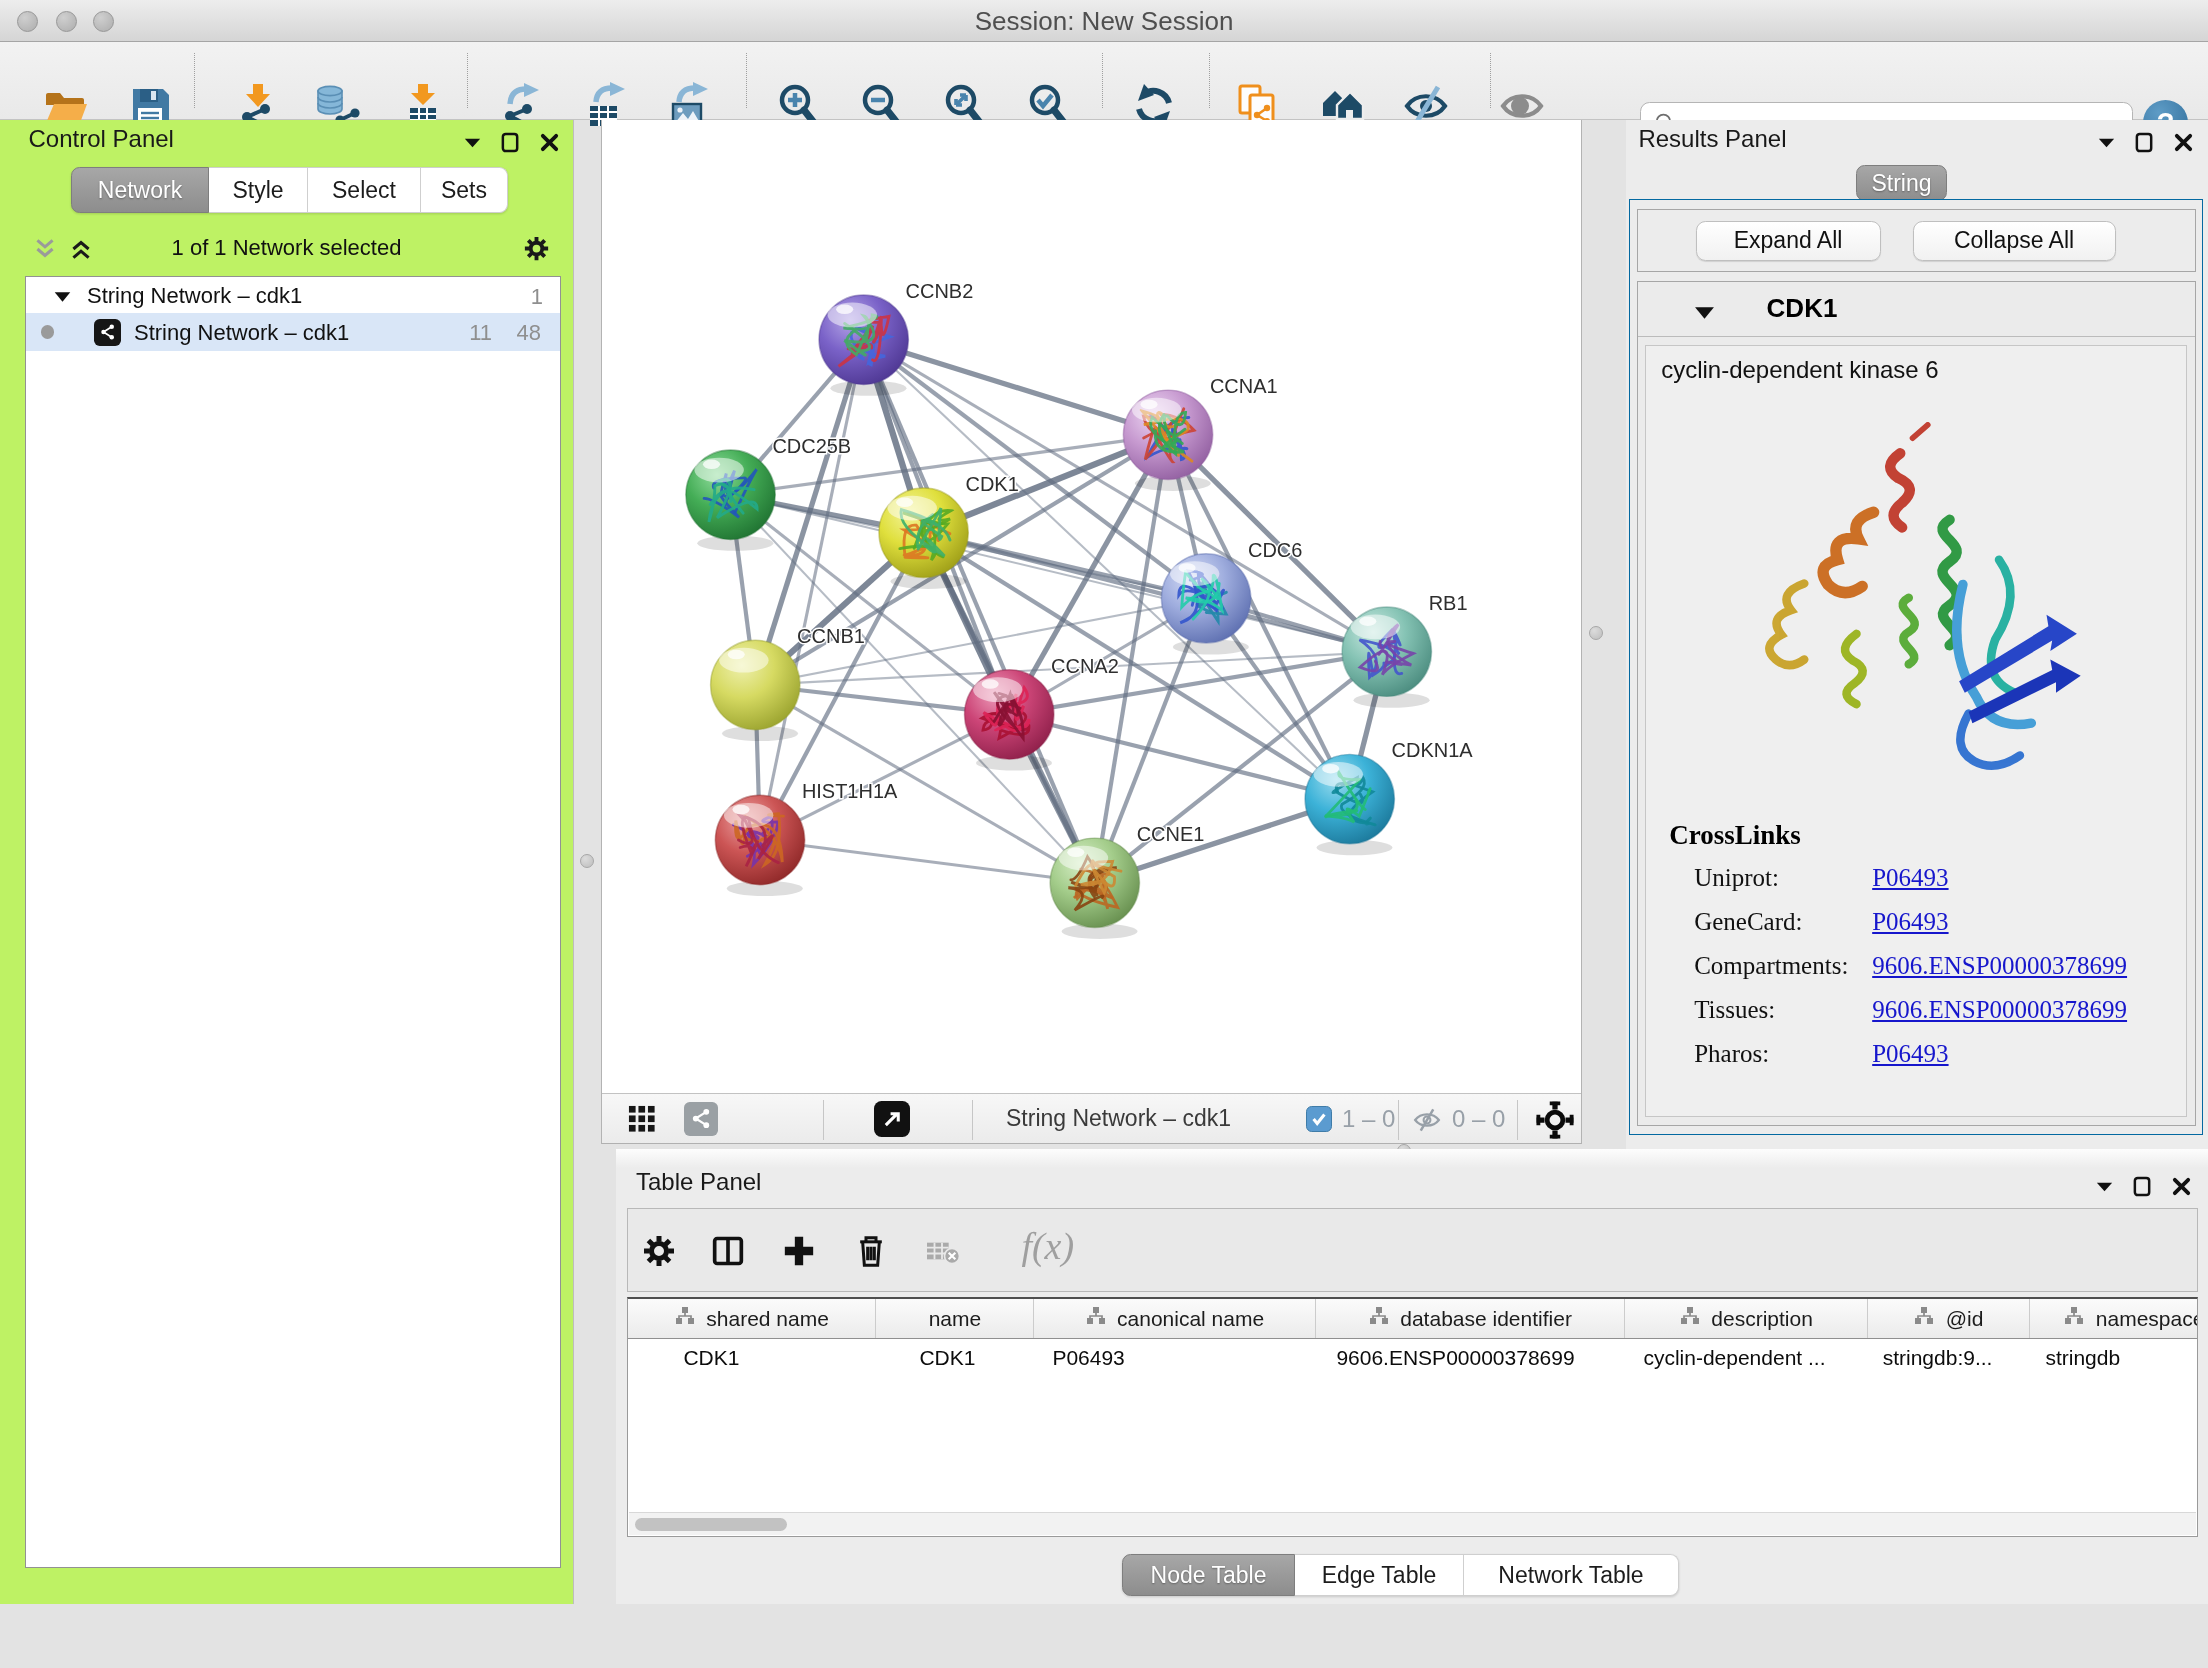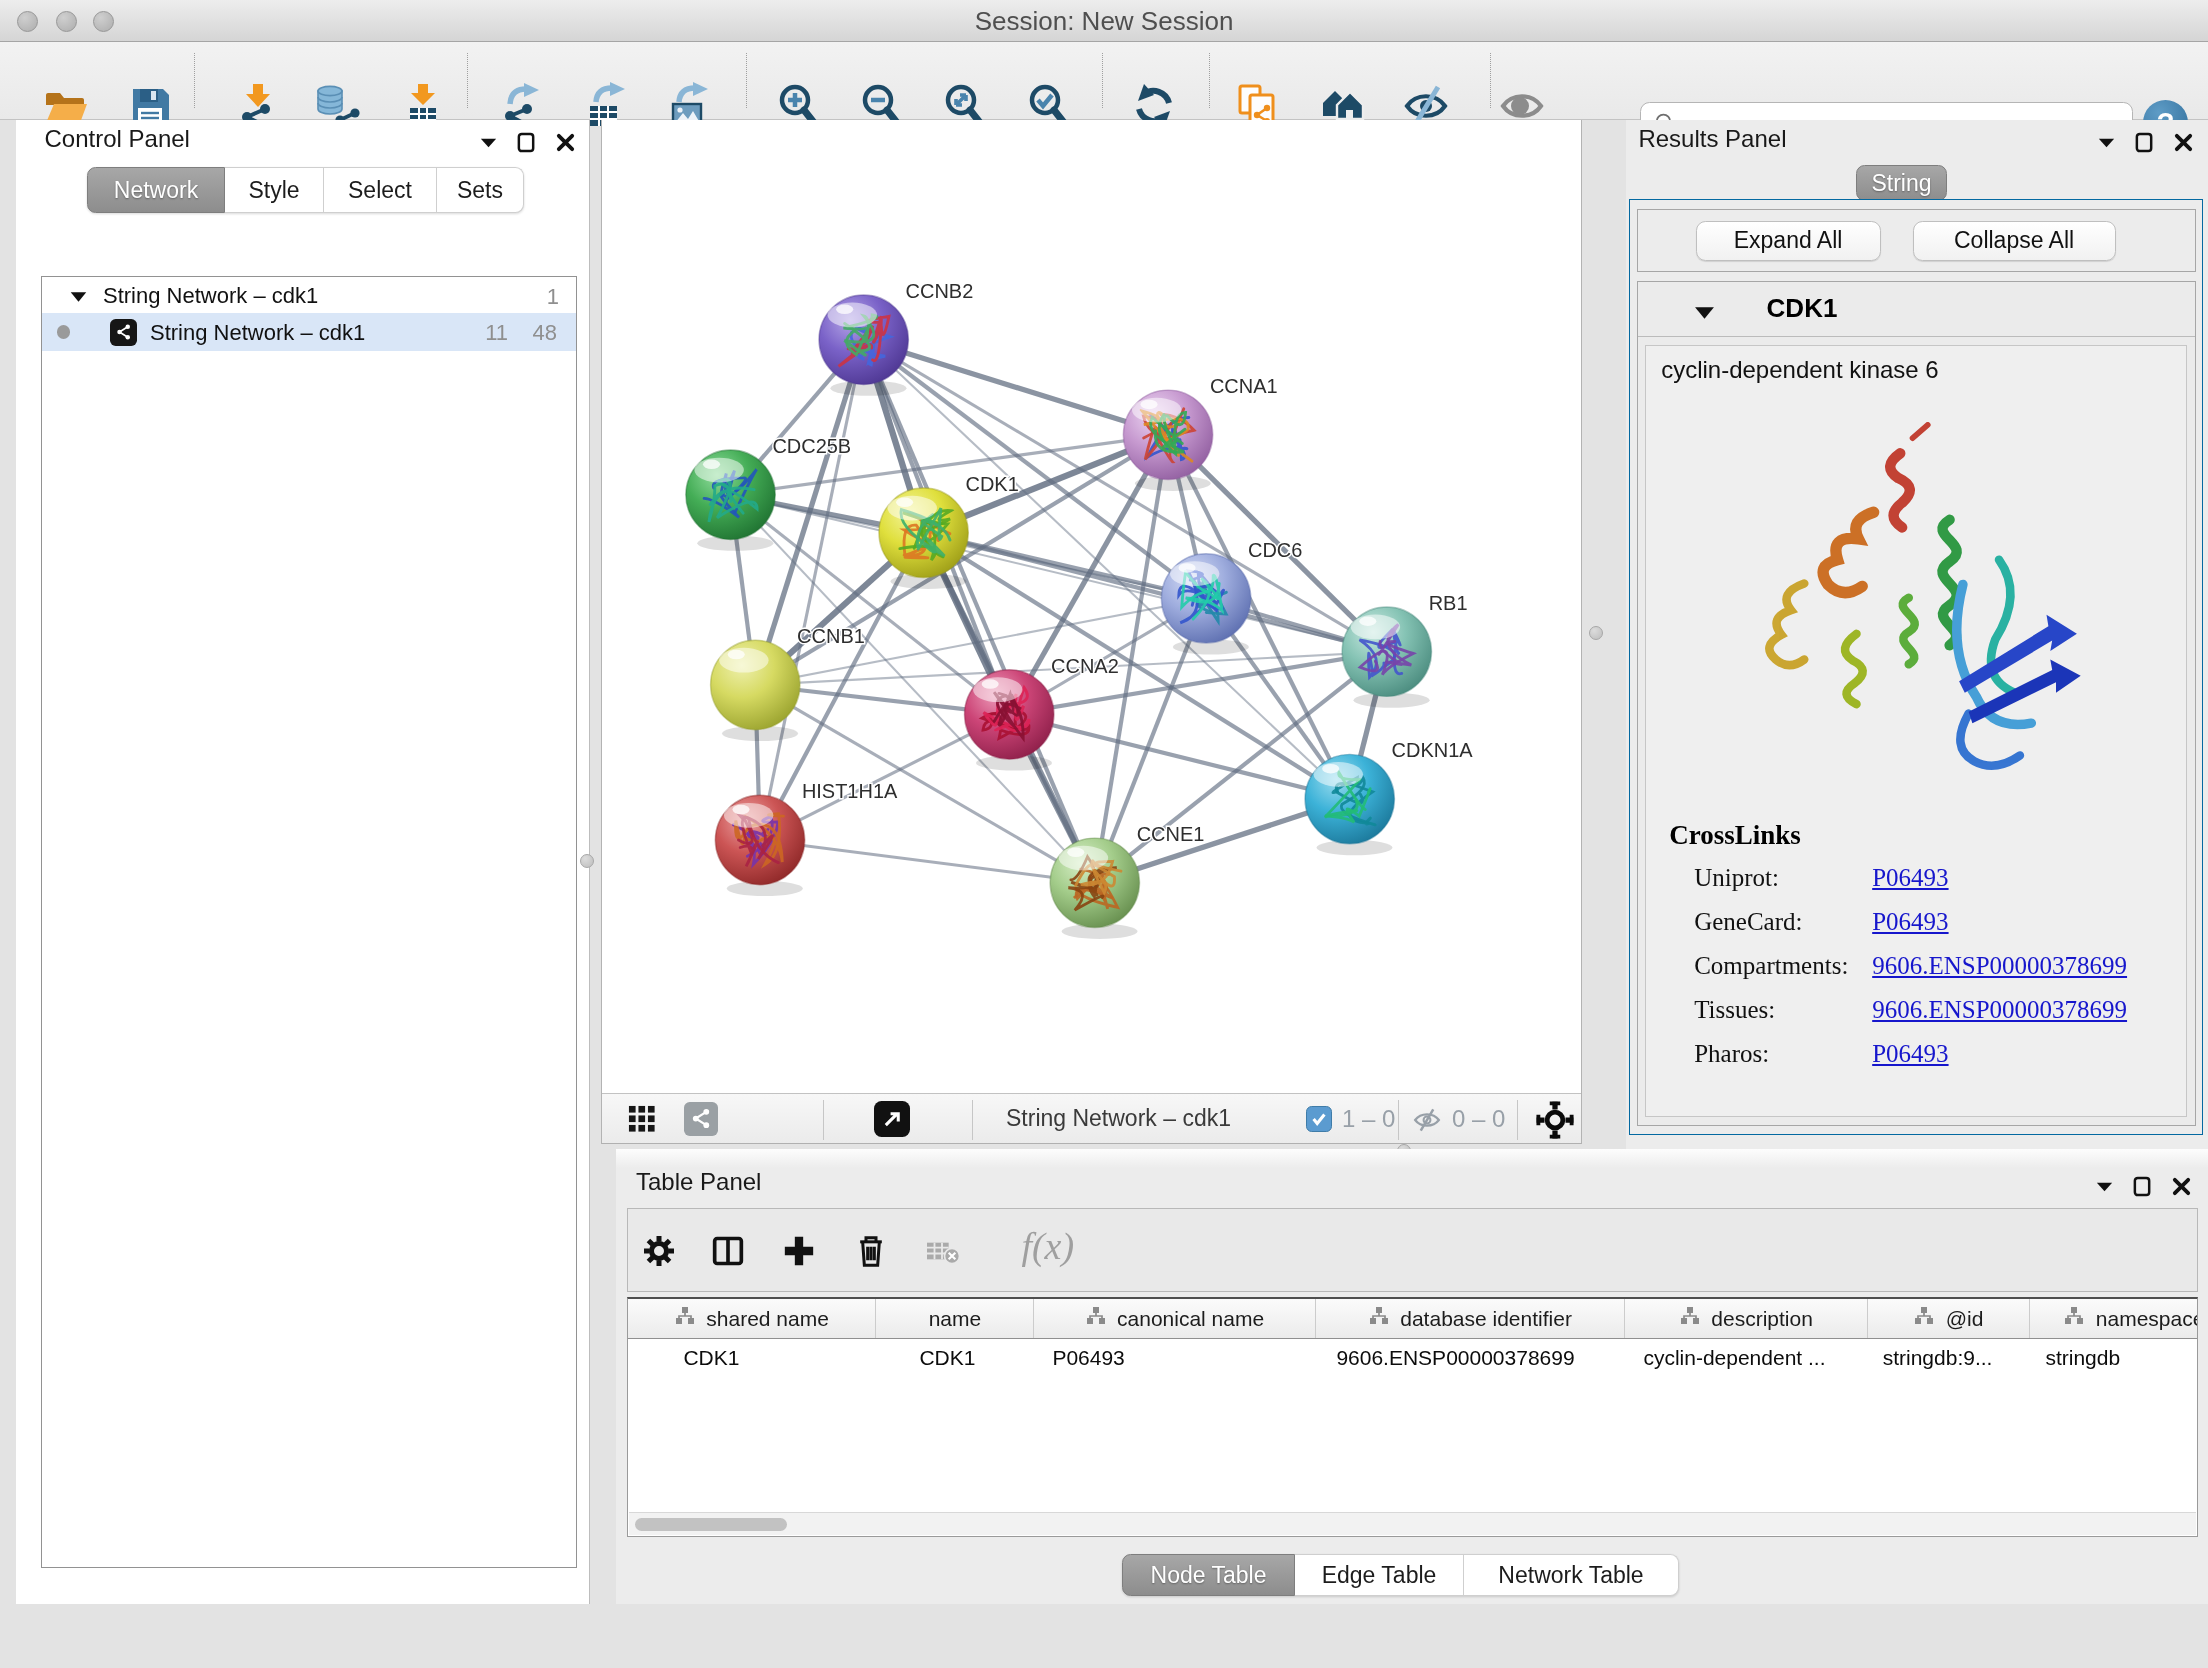--- a/index.html
+++ b/index.html
@@ -37,22 +37,22 @@
   .win-ctrls .wc { width:25px; height:25px; display:flex; align-items:center; justify-content:center; }
 
   .seg-tab { height:100%; display:flex; align-items:center; justify-content:center;
     background:#fff; border:1px solid #cfcfcf; border-left-width:0; font-size:23px; color:#1c1c1c; }
   .seg-tab:first-child { border-left-width:1px; border-radius:8.6px 0 0 8.6px; }
   .seg-tab:last-child { border-radius:0 8.6px 8.6px 0; }
   .seg-tab.active { background:linear-gradient(#a7a7a7,#8d8d8d); color:#fff;
     border-color:#7e7e7e; text-shadow:0 1px 1.9px rgba(0,0,0,.35); }
 
   
-  .control-panel { position:absolute; left:16px; top:120px; width:574px; height:1484px;
-    background:#ffffff; border-right:1px solid #bdbdbd;padding-left:33px; }
+  .control-panel { position:absolute; left:0; top:120px; width:574px; height:1484px;
+    background:#bef264; border-right:1px solid #bdbdbd;padding-left:33px; }
   .cp-tabs { position:absolute; left:71px; top:47px; height:46px; display:flex;
     filter:drop-shadow(0 1px 1px rgba(0,0,0,.15)); }
   .cp-status { position:absolute; left:0; top:107px; width:100%; height:42px; }
   .cp-status .stat-text { position:absolute; left:0; right:0; text-align:center;
     font-size:22px; color:#111; line-height:42px; }
   .cp-list { position:absolute; left:25px; top:156px; width:536px; height:1292px;
     background:#fff; border:1.9px solid #929292; }
   .tree-row { position:relative; width:100%; height:36px; font-size:22px; color:#111; }
   .tree-row.selected { background:#d9e6f7; height:38px; }
   .tree-count { position:absolute; color:#8f8f8f; font-size:22px; top:6.7px; }
@@ -325,20 +325,38 @@
             <path d="M4 4l14 14M18 4L4 18" stroke="#111" stroke-width="4" stroke-linecap="round"></path>
           </svg>
         </div>
     </div>
     <div class="cp-tabs" id="cp-tabs">
         <div class="seg-tab active" style="width: 138px;">Network</div>
         <div class="seg-tab" style="width: 99px;">Style</div>
         <div class="seg-tab" style="width: 113px;">Select</div>
         <div class="seg-tab" style="width: 87px;">Sets</div>
       </div>
+    <div class="cp-status">
+      <div style="position:absolute;left:32px;top:8.6px">
+        <svg width="26" height="26" viewBox="0 0 24 24">
+          <path d="M5 4l7 6 7-6M5 12l7 6 7-6" fill="none" stroke="#9a9a9a" stroke-width="2.8"></path>
+          </svg></div>
+      <div style="position:absolute;left:68px;top:8.6px">
+        <svg width="26" height="26" viewBox="0 0 24 24">
+          <path d="M5 20l7-6 7 6M5 12l7-6 7 6" fill="none" stroke="#1a1a1a" stroke-width="2.8"></path>
+          </svg></div>
+      <div class="stat-text">1 of 1 Network selected</div>
+      <div style="position:absolute;left:521px;top:5.7px">
+        <svg width="31" height="31" viewBox="0 0 48 48">
+          <circle cx="24" cy="24" r="9" fill="none" stroke="#1a1a1a" stroke-width="6"></circle>
+          <g stroke="#1a1a1a" stroke-width="6">
+              <path d="M24 6v7M24 35v7M6 24h7M35 24h7M11.3 11.3l5 5M31.7 31.7l5 5M36.7 11.3l-5 5M16.3 31.7l-5 5"></path>
+            </g>
+          </svg></div>
+    </div>
     <div class="cp-list">
       <div class="tree-row">
         <svg width="19" height="19" viewBox="0 0 22 22" style="position:absolute;left:27px;top:9.5px">
             <polygon points="2,6 20,6 11,17" fill="#111"></polygon>
           </svg>
         <span style="position:absolute;left:61px;top:5.7px">String Network – cdk1</span>
         <span class="tree-count" style="right:17px">1</span>
       </div>
       <div class="tree-row selected">
         <span style="position:absolute;left:15px;top:12.4px;width:13.3px;height:13.3px;border-radius:50%;background:#9a9a9a"></span>

